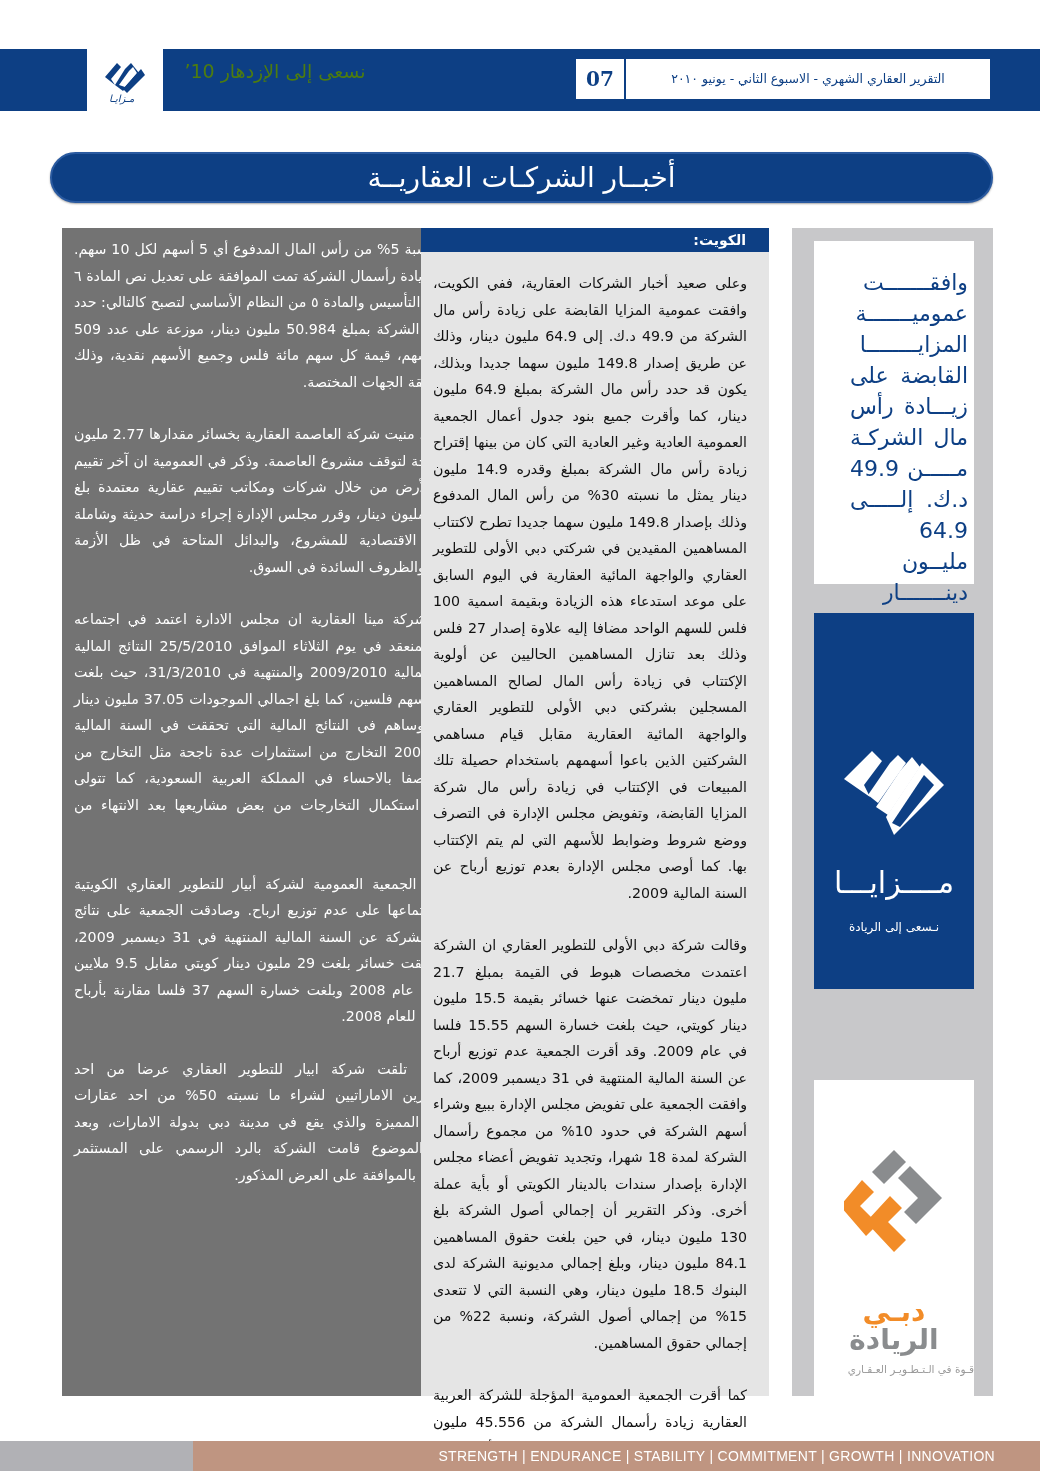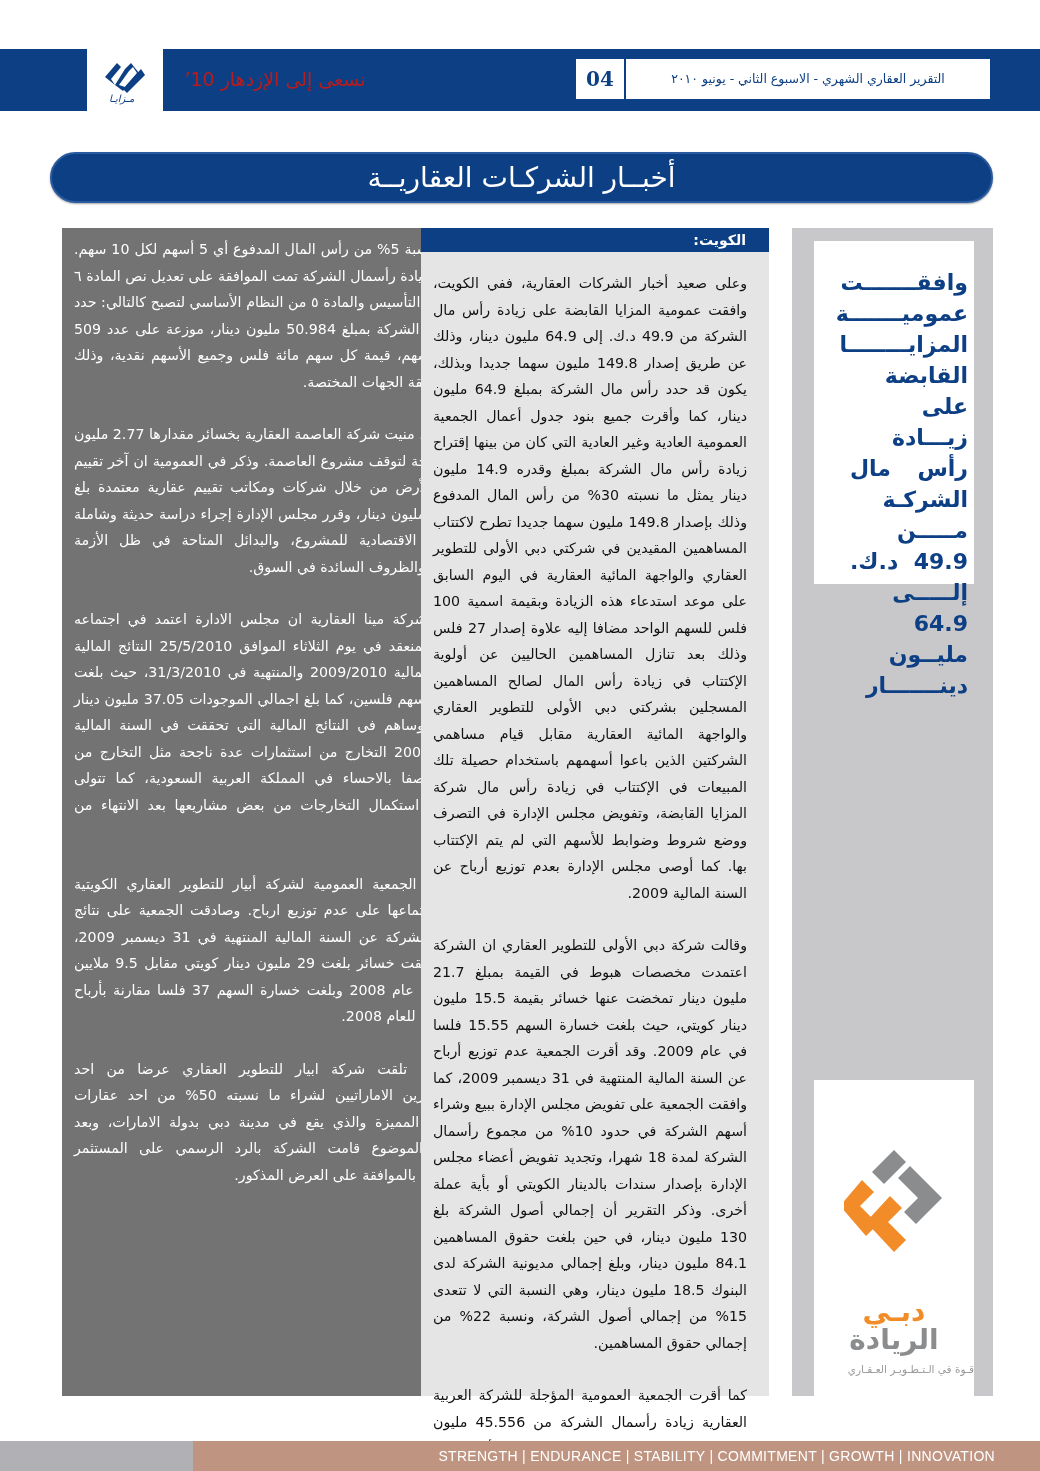--- a/index.html
+++ b/index.html
@@ -4,21 +4,21 @@
 <style>
   * { box-sizing: border-box; margin: 0; padding: 0; }
   html, body { width: 1040px; height: 1471px; background: #ffffff; overflow: hidden; }
   body { position: relative; font-family: "DejaVu Sans", sans-serif; }
 
   
   .header-band { position: absolute; left: 0; top: 49px; width: 1040px; height: 62px; background: #0d3f84; }
   .logo-box { position: absolute; left: 87px; top: 49px; width: 76px; height: 62px; background: #ffffff; }
   .logo-box svg { position: absolute; left: 14px; top: 6px; }
   .logo-box .logo-word { position: absolute; left: 22px; top: 44px; font-size: 10px; color: #0d3f84; direction: rtl; letter-spacing: 2px; font-style: italic; }
-  .slogan { position: absolute; left: 170px; top: 68px; width: 210px; text-align: center; color: #b91c1c; font-size: 19px; direction: rtl; }
+  .slogan { position: absolute; left: 170px; top: 60px; width: 210px; text-align: center; color: #4d7c0f; font-size: 19px; direction: rtl; }
   .report-box { position: absolute; left: 574px; top: 57px; width: 418px; height: 44px; background: #ffffff; border: 2px solid #0d3f84; }
   .page-num { position: absolute; left: 0; top: 0; width: 50px; height: 40px; border-right: 2px solid #0d3f84; background: #ffffff; color: #0d3f84; font-family: "DejaVu Serif", serif; font-weight: bold; font-size: 20px; text-align: center; line-height: 40px; }
   .report-title { position: absolute; left: 54px; right: 4px; top: 0; height: 40px; line-height: 40px; color: #0d3f84; font-size: 12.5px; direction: rtl; text-align: center; white-space: nowrap; }
 
   
   .section-pill { position: absolute; left: 50px; top: 152px; width: 943px; height: 51px; background: #0d3f84; border-radius: 26px; border: 2px solid #2a5aa0; box-shadow: 0 1px 2px rgba(0,0,0,0.35); }
   .section-pill span { display: block; text-align: center; color: #ffffff; font-size: 28px; line-height: 47px; direction: rtl; letter-spacing: 1px; }
 
   
   .col-left { position: absolute; left: 62px; top: 228px; width: 416px; height: 1168px; background: #737373; padding: 8px 7px 0 12px; }
@@ -27,21 +27,21 @@
 
   .para { direction: rtl; text-align: justify; text-align-last: right; font-size: 14.2px; line-height: 26.5px; margin-bottom: 26px; }
   .col-left .para { color: #ffffff; }
   .col-mid .para { color: #111111; }
 
   .kw-header { height: 24px; background: #0d3f84; color: #ffffff; direction: rtl; text-align: right; font-weight: bold; font-size: 14px; line-height: 24px; padding-right: 23px; }
   .mid-body { padding: 18px 22px 0 12px; }
 
   
   .quote-panel { position: absolute; left: 22px; top: 13px; width: 160px; height: 343px; background: #ffffff; padding: 26px 6px 0 8px; }
-  .quote-panel .q { direction: rtl; text-align: justify; text-align-last: justify; color: #0d3f84; font-weight: bold; font-size: 22px; line-height: 31px; margin-left: 28px; }
+  .quote-panel .q { direction: rtl; text-align: justify; text-align-last: justify; color: #0d3f84; font-weight: normal; font-size: 22px; line-height: 31px; margin-left: 28px; }
   .brand-panel { position: absolute; left: 22px; top: 385px; width: 160px; height: 376px; background: #0d3f84; }
   .brand-panel svg { position: absolute; left: 28px; top: 110px; }
   .brand-word { position: absolute; left: 0; width: 160px; top: 252px; text-align: center; color: #ffffff; font-size: 30px; direction: rtl; letter-spacing: 6px; }
   .brand-tag { position: absolute; left: 0; width: 160px; top: 307px; text-align: center; color: #ffffff; font-size: 12px; direction: rtl; }
   .dubai-panel { position: absolute; left: 22px; top: 852px; width: 160px; height: 316px; background: #ffffff; }
   .dubai-panel svg { position: absolute; left: 30px; top: 70px; }
   .dubai-name1 { position: absolute; left: 0; width: 160px; top: 217px; text-align: center; color: #f28c28; font-size: 28px; font-weight: bold; direction: rtl; line-height: 30px; }
   .dubai-name2 { position: absolute; left: 0; width: 160px; top: 245px; text-align: center; color: #8a8c8e; font-size: 28px; font-weight: bold; direction: rtl; line-height: 30px; }
   .dubai-tag { position: absolute; left: 0; width: 160px; top: 283px; text-align: right; color: #9a9a9a; font-size: 10.5px; direction: rtl; }
 
@@ -58,21 +58,21 @@
   <svg width="48" height="40" viewBox="0 0 48 40">
     <polygon points="4,22 16,8 20,12 10,24 14,30" fill="#0d3f84"></polygon>
     <polygon points="14,30 24,14 30,8 38,18 22,36" fill="#0d3f84"></polygon>
     <polygon points="18,30 28,16 32,12 36,18 24,32" fill="#ffffff"></polygon>
     <polygon points="22,34 40,14 44,20 26,38" fill="#0d3f84"></polygon>
   </svg>
   <span class="logo-word">مـزايـا</span>
 </div>
 <div class="slogan">نسعى إلى الإزدهار 10’</div>
 <div class="report-box">
-  <div class="page-num">04</div>
+  <div class="page-num">07</div>
   <div class="report-title">التقرير العقاري الشهري - الاسبوع الثاني - يونيو ٢٠١٠</div>
 </div>
 
 <div class="section-pill">
   <span>أخبــار الشركـات العقاريــة</span>
 </div>
 
 <div class="col-left">
   <p class="para">منحة بنسبة 5% من رأس المال المدفوع أي 5 أسهم لكل 10 سهم. ووفقا لزيادة رأسمال الشركة تمت الموافقة على تعديل نص المادة ٦ من عقد التأسيس والمادة ٥ من النظام الأساسي لتصبح كالتالي: حدد رأسمال الشركة بمبلغ 50.984 مليون دينار، موزعة على عدد 509 ملايين سهم، قيمة كل سهم مائة فلس وجميع الأسهم نقدية، وذلك بعد موافقة الجهات المختصة.</p>
   <p class="para">إلى ذلك، منيت شركة العاصمة العقارية بخسائر مقدارها 2.77 مليون دينار نتيجة لتوقف مشروع العاصمة. وذكر في العمومية ان آخر تقييم لسعر الأرض من خلال شركات ومكاتب تقييم عقارية معتمدة بلغ 125.8 مليون دينار، وقرر مجلس الإدارة إجراء دراسة حديثة وشاملة للجدوى الاقتصادية للمشروع، والبدائل المتاحة في ظل الأزمة المالية، والظروف السائدة في السوق.</p>
@@ -88,20 +88,31 @@
     <p class="para">وقالت شركة دبي الأولى للتطوير العقاري ان الشركة اعتمدت مخصصات هبوط في القيمة بمبلغ 21.7 مليون دينار تمخضت عنها خسائر بقيمة 15.5 مليون دينار كويتي، حيث بلغت خسارة السهم 15.55 فلسا في عام 2009. وقد أقرت الجمعية عدم توزيع أرباح عن السنة المالية المنتهية في 31 ديسمبر 2009، كما وافقت الجمعية على تفويض مجلس الإدارة ببيع وشراء أسهم الشركة في حدود 10% من مجموع رأسمال الشركة لمدة 18 شهرا، وتجديد تفويض أعضاء مجلس الإدارة بإصدار سندات بالدينار الكويتي أو بأية عملة أخرى. وذكر التقرير أن إجمالي أصول الشركة بلغ 130 مليون دينار، في حين بلغت حقوق المساهمين 84.1 مليون دينار، وبلغ إجمالي مديونية الشركة لدى البنوك 18.5 مليون دينار، وهي النسبة التي لا تتعدى 15% من إجمالي أصول الشركة، ونسبة 22% من إجمالي حقوق المساهمين.</p>
     <p class="para">كما أقرت الجمعية العمومية المؤجلة للشركة العربية العقارية زيادة رأسمال الشركة من 45.556 مليون دينار الى 50.984 مليون، وذلك وفقا لتوزيع أسهم</p>
   </div>
 </div>
 
 <div class="col-right">
   <div class="quote-panel">
     <div class="q">وافقـــــــت عموميـــــــة المزايــــــــا القابضة على زيـــادة رأس مال الشركـة مـــــن 49.9 د.ك. إلـــــى 64.9 مليــون دينـــــــار</div>
   </div>
 
+  <div class="brand-panel">
+    <svg width="104" height="120" viewBox="0 0 104 120">
+      <polygon points="2,56 30,28 40,38 22,62 28,74" fill="#ffffff"></polygon>
+      <polygon points="26,72 48,40 56,32 64,40 36,80" fill="#ffffff"></polygon>
+      <polygon points="34,84 58,48 70,34 78,44 46,92" fill="#ffffff"></polygon>
+      <polygon points="44,94 80,40 102,62 52,112" fill="#ffffff"></polygon>
+      <polygon points="50,100 82,52 92,62 58,104" fill="#0d3f84"></polygon>
+    </svg>
+    <div class="brand-word">مــــزايـــا</div>
+    <div class="brand-tag">نـسعى إلى الريادة</div>
+  </div>
 
   <div class="dubai-panel">
     <svg width="100" height="110" viewBox="0 0 100 110">
       <polygon points="50,0 62,12 40,34 28,22" fill="#8a8c8e"></polygon>
       <polygon points="28,22 50,0 38,0 16,22" fill="#8a8c8e" opacity="0"></polygon>
       <polygon points="66,16 98,48 72,74 60,62 74,48 54,28" fill="#8a8c8e"></polygon>
       <polygon points="18,30 30,42 16,56 34,74 22,86 -4,56" fill="#f28c28"></polygon>
       <polygon points="46,46 58,58 44,72 62,90 50,102 22,72" fill="#f28c28"></polygon>
     </svg>
     <div class="dubai-name1">دبـي</div>

